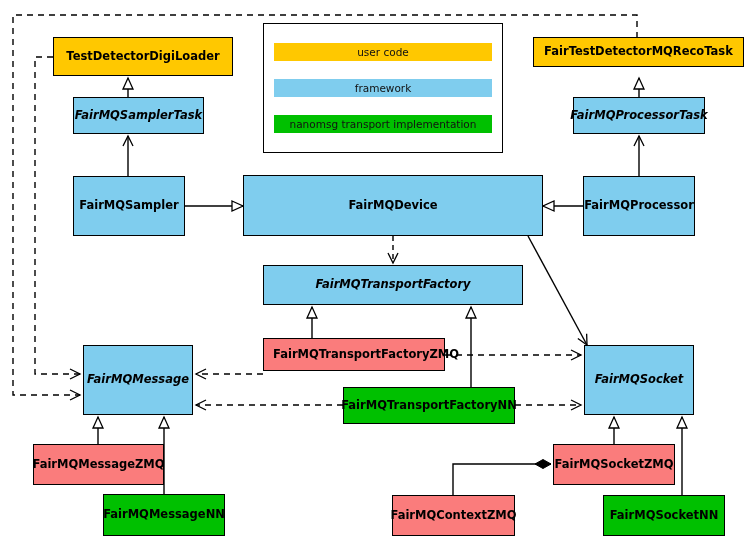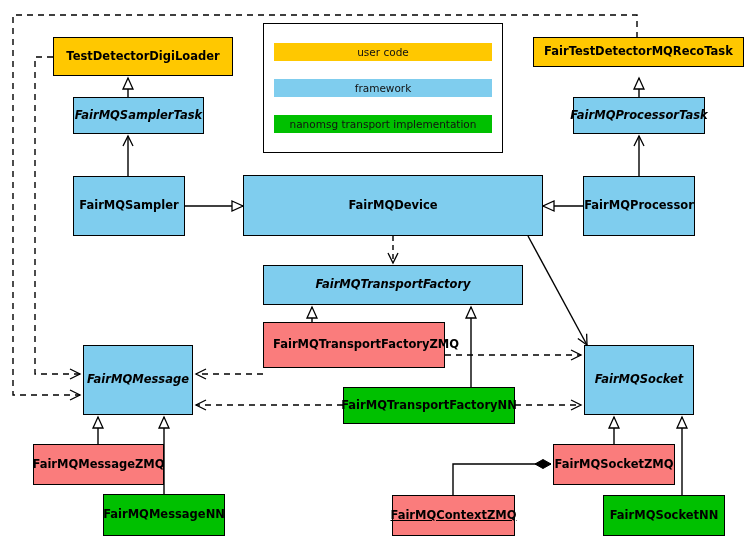--- a/index.html
+++ b/index.html
@@ -110,28 +110,28 @@
 
   <div id="nodes-layer">
       <div class="node c-user" style="left: 53px; top: 37px; width: 180px; height: 39px;">TestDetectorDigiLoader</div>
       <div class="node c-user" style="left: 533px; top: 37px; width: 211px; height: 30px;">FairTestDetectorMQRecoTask</div>
       <div class="node c-framework abstract" style="left: 73px; top: 97px; width: 131px; height: 37px;">FairMQSamplerTask</div>
       <div class="node c-framework abstract" style="left: 573px; top: 97px; width: 132px; height: 37px;">FairMQProcessorTask</div>
       <div class="node c-framework" style="left: 73px; top: 176px; width: 112px; height: 60px;">FairMQSampler</div>
       <div class="node c-framework" style="left: 243px; top: 175px; width: 300px; height: 61px;">FairMQDevice</div>
       <div class="node c-framework" style="left: 583px; top: 176px; width: 112px; height: 60px;">FairMQProcessor</div>
       <div class="node c-framework abstract" style="left: 263px; top: 265px; width: 260px; height: 40px;">FairMQTransportFactory</div>
-      <div class="node c-zmq" style="left: 263px; top: 322px; width: 182px; height: 46px; padding-left: 28px;">FairMQTransportFactoryZMQ</div>
+      <div class="node c-zmq" style="left: 263px; top: 338px; width: 182px; height: 33px; padding-left: 28px;">FairMQTransportFactoryZMQ</div>
       <div class="node c-nn" style="left: 343px; top: 387px; width: 172px; height: 37px;">FairMQTransportFactoryNN</div>
       <div class="node c-framework abstract" style="left: 83px; top: 345px; width: 110px; height: 70px;">FairMQMessage</div>
       <div class="node c-framework abstract" style="left: 584px; top: 345px; width: 110px; height: 70px;">FairMQSocket</div>
       <div class="node c-zmq" style="left: 33px; top: 444px; width: 131px; height: 41px;">FairMQMessageZMQ</div>
       <div class="node c-nn" style="left: 103px; top: 494px; width: 122px; height: 42px;">FairMQMessageNN</div>
       <div class="node c-zmq" style="left: 553px; top: 444px; width: 122px; height: 41px;">FairMQSocketZMQ</div>
-      <div class="node c-zmq" style="left: 392px; top: 495px; width: 123px; height: 41px; text-decoration: underline;">FairMQContextZMQ</div>
+      <div class="node c-zmq" style="left: 392px; top: 495px; width: 123px; height: 41px;">FairMQContextZMQ</div>
       <div class="node c-nn" style="left: 603px; top: 495px; width: 122px; height: 41px;">FairMQSocketNN</div>
     </div>
 
   <div id="legend">
       <div class="legend-row" style="background: rgb(255, 200, 0);">user code</div>
       <div class="legend-row" style="background: rgb(127, 205, 238);">framework</div>
       <div class="legend-row" style="background: rgb(0, 192, 0);">nanomsg transport implementation</div>
     </div>
 
 </div>

